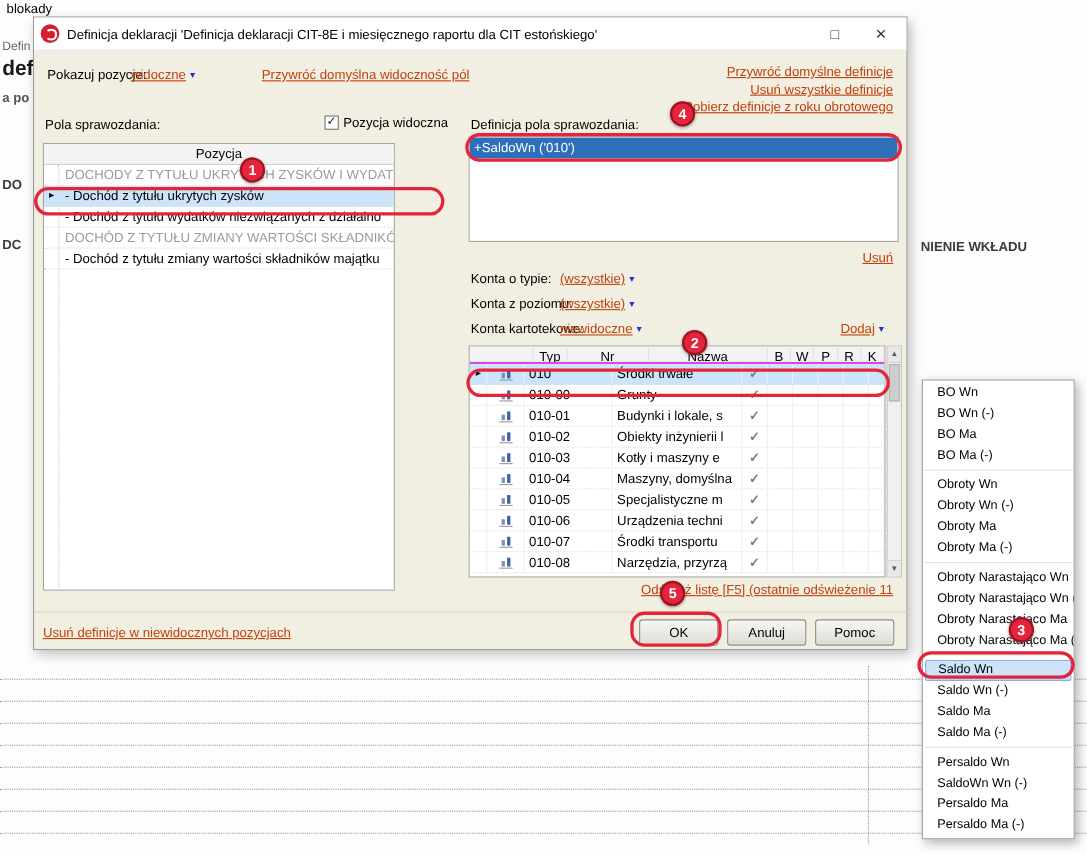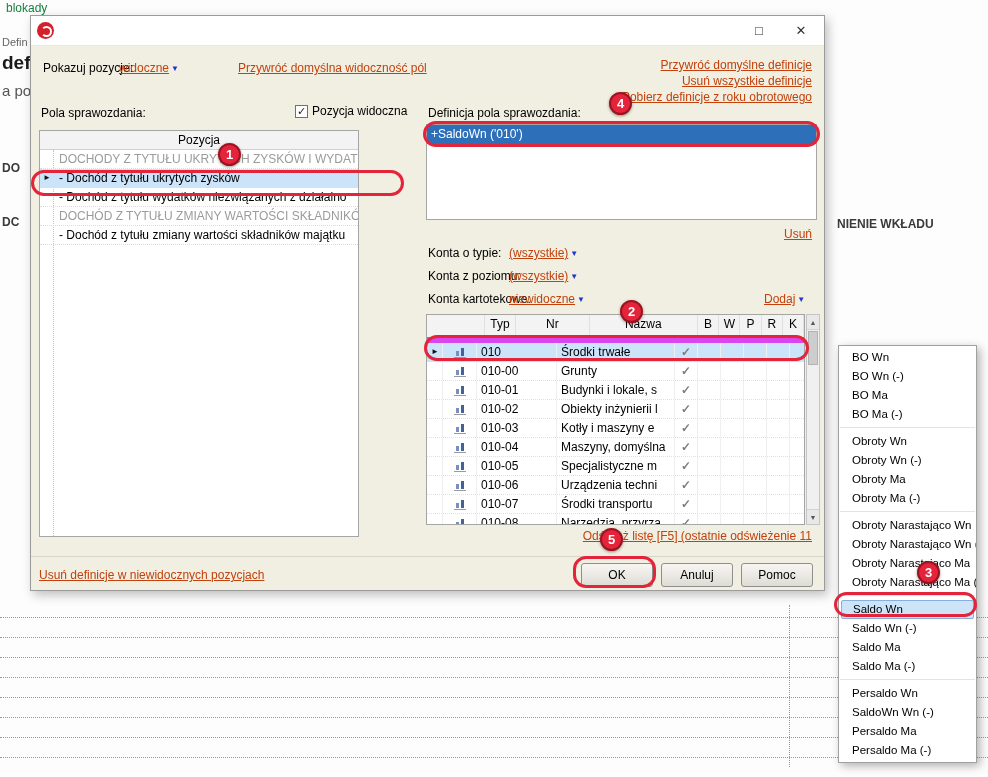--- a/index.html
+++ b/index.html
@@ -1,24 +1,24 @@
 <!DOCTYPE html>
 <html><head>
 <meta charset="utf-8">
 <style>
   * { margin:0; padding:0; box-sizing:border-box; }
   body { font-family:"Liberation Sans", sans-serif; background:#fff; }
   .screen { position:relative; width:988px; height:777px; overflow:hidden; background:#fdfdfd; font-size:12px; color:#000; }
 
   
   .frag { position:absolute; white-space:nowrap; }
-  .frag-tab { left:6px; top:1px; color:#15803d; }
+  .frag-tab { left:6px; top:1px; color:#000000; }
   .frag-1 { left:2px; top:36px; color:#666; font-size:11px; }
   .frag-2 { left:2px; top:52px; font-size:19px; font-weight:bold; color:#1a1a1a; }
-  .frag-3 { left:2px; top:82px; color:#555; font-size:15px; }
+  .frag-3 { left:2px; top:82px; color:#555; font-size:12px;font-weight:bold; }
   .frag-4 { left:2px; top:161px; color:#3a3a3a; font-weight:bold; }
   .frag-5 { left:2px; top:215px; color:#3a3a3a; font-weight:bold; }
   .frag-6 { left:837px; top:217px; color:#3a3a3a; font-weight:bold; }
   .dotline { position:absolute; left:0; width:988px; height:0; border-bottom:1px dotted #9a9a9a; }
   .vdotline { position:absolute; left:789px; top:605px; height:162px; width:0; border-left:1px dotted #9a9a9a; }
 
   
   .dialog { position:absolute; left:30px; top:15px; width:795px; height:576px; background:#f1efe2;
             border:1px solid #9b9b9b; box-shadow:3px 4px 10px rgba(0,0,0,.25); z-index:10; }
   .titlebar { position:absolute; left:0; top:0; right:0; height:30px; background:#fff; display:flex; align-items:center;
@@ -58,21 +58,21 @@
   .def-box { left:395px; top:108px; width:391px; height:96px; background:#fff; border:1px solid #a5a5a5; overflow:hidden; }
   .def-line { height:19px; line-height:19px; background:#2e6fba; color:#fff; padding-left:4px; white-space:nowrap; }
   .lnk-usun { left:753px; top:211px; }
   .f-lbl0 { left:397px; top:230px; } .f-val0 { left:478px; top:230px; }
   .f-lbl1 { left:397px; top:253px; } .f-val1 { left:478px; top:253px; }
   .f-lbl2 { left:397px; top:276px; } .f-val2 { left:478px; top:276px; }
   .lnk-dodaj { left:733px; top:276px; }
 
   
   .acct-table { left:395px; top:298px; width:379px; height:211px; background:#fff; border:1px solid #a5a5a5; overflow:hidden; }
-  .t-hdr { display:flex; height:28px; background:#f3f3f3; border-bottom:6px solid #d946ef;padding-left:43px; }
+  .t-hdr { display:flex; height:16px; background:#f3f3f3; border-bottom:2px solid #d946ef;padding-left:43px; }
   .t-hdr .c { text-align:center; line-height:18px; border-right:1px solid #e0e0e0; overflow:hidden; }
   .trow { display:flex; height:19px; border-bottom:1px dotted #e0e0e0; }
   .trow.selected { background:#cbe4f9; }
   .trow .c { line-height:18px; border-right:1px solid #efefef; white-space:nowrap; overflow:hidden; }
   .c-m { width:16px; position:relative; }
   .c-typ { width:34px; text-align:center; }
   .c-nr { width:80px; padding-left:4px; }
   .c-naz { width:118px; padding-left:4px; }
   .c-chk { width:23px; text-align:center; }
   .chk { color:#7d7d7d; font-weight:bold; }
@@ -136,20 +136,21 @@
   <div class="dotline" style="top:697px"></div>
   <div class="dotline" style="top:717px"></div>
   <div class="dotline" style="top:737px"></div>
   <div class="dotline" style="top:757px"></div>
   <div class="vdotline"></div>
 
   <div class="dialog">
 
     <div class="titlebar">
       <span class="app-icon"></span>
+      <span class="title">Definicja deklaracji 'Definicja deklaracji CIT-8E i miesięcznego raportu dla CIT estońskiego'</span>
       <span class="winbtns">
         <span class="winbtn">□</span>
         <span class="winbtn">✕</span>
       </span>
     </div>
 
     <span class="abs row-show-lbl">Pokazuj pozycje:</span>
     <span class="abs row-show-val">
       <span class="lnk">widoczne</span><span class="arr">▼</span>
     </span>

